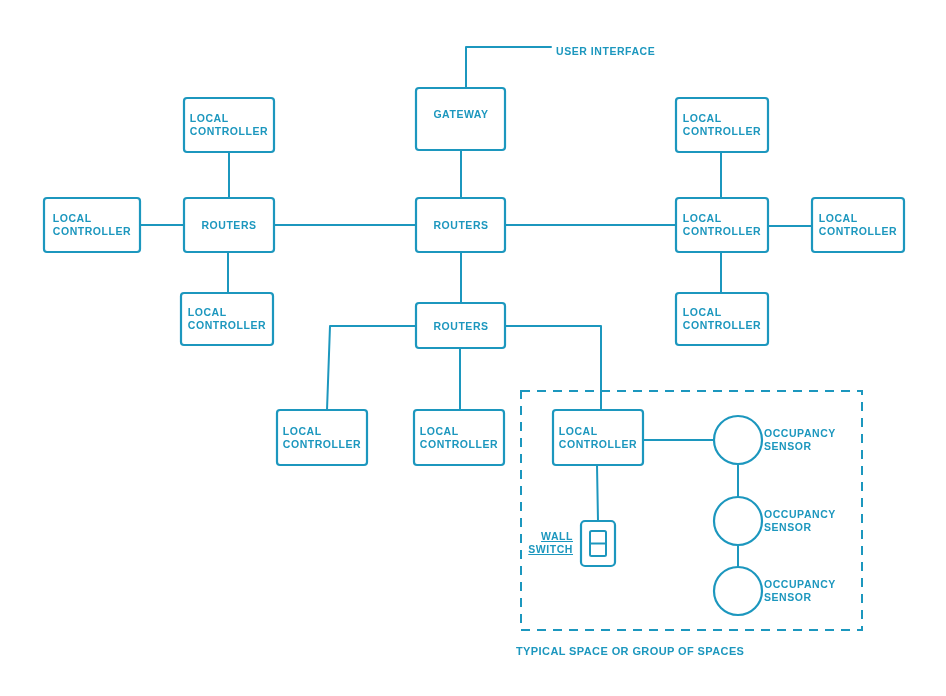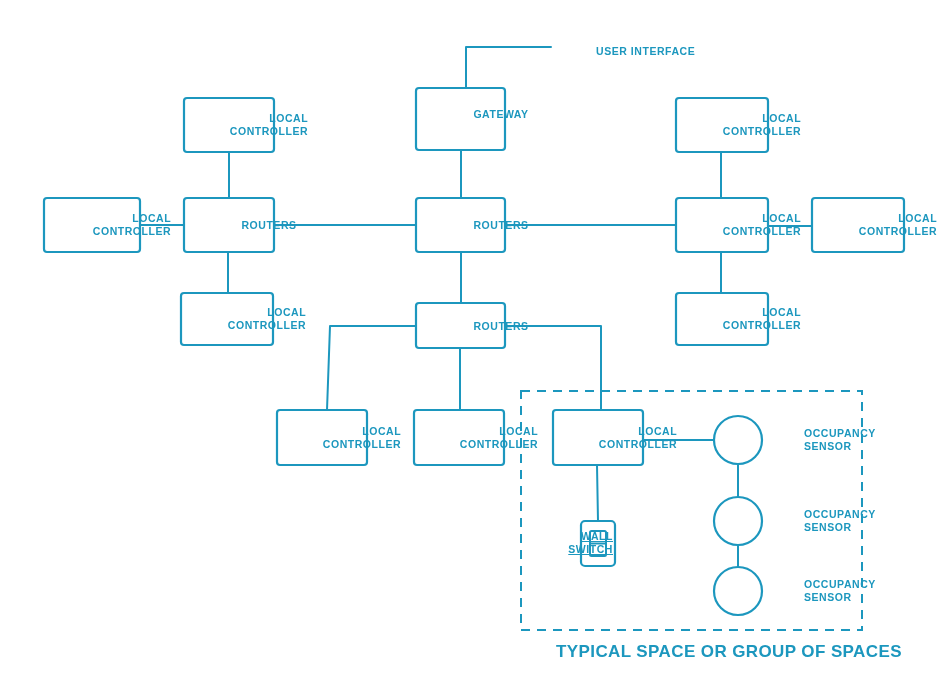--- a/index.html
+++ b/index.html
@@ -65,37 +65,36 @@
     position: absolute;
     color: #1c97be;
     font-family: "Liberation Sans", sans-serif;
     font-size: 10.5px;
     font-weight: bold;
     letter-spacing: 0.55px;
     line-height: 13px;
     text-transform: uppercase;
     white-space: pre-line;
     pointer-events: none;
-    margin-left: 40px;
   }
   .lbl-center {
-    text-align: right;
+    text-align: left;
     transform: translate(-50%, -50%);
   }
   .lbl-left {
     text-align: left;
     transform: translate(0, -50%);
   }
   .lbl-right {
     text-align: right;
     transform: translate(-100%, -50%);
   }
   .lbl-caption {
     text-align: left;
-    font-size: 17px;
+    font-size: 11px;
     letter-spacing: 0.4px;
   }
 </style>
 </head>
 <body>
 
 <div id="canvas">
 
   <svg id="diagram-svg" viewBox="0 0 946 696">
 

